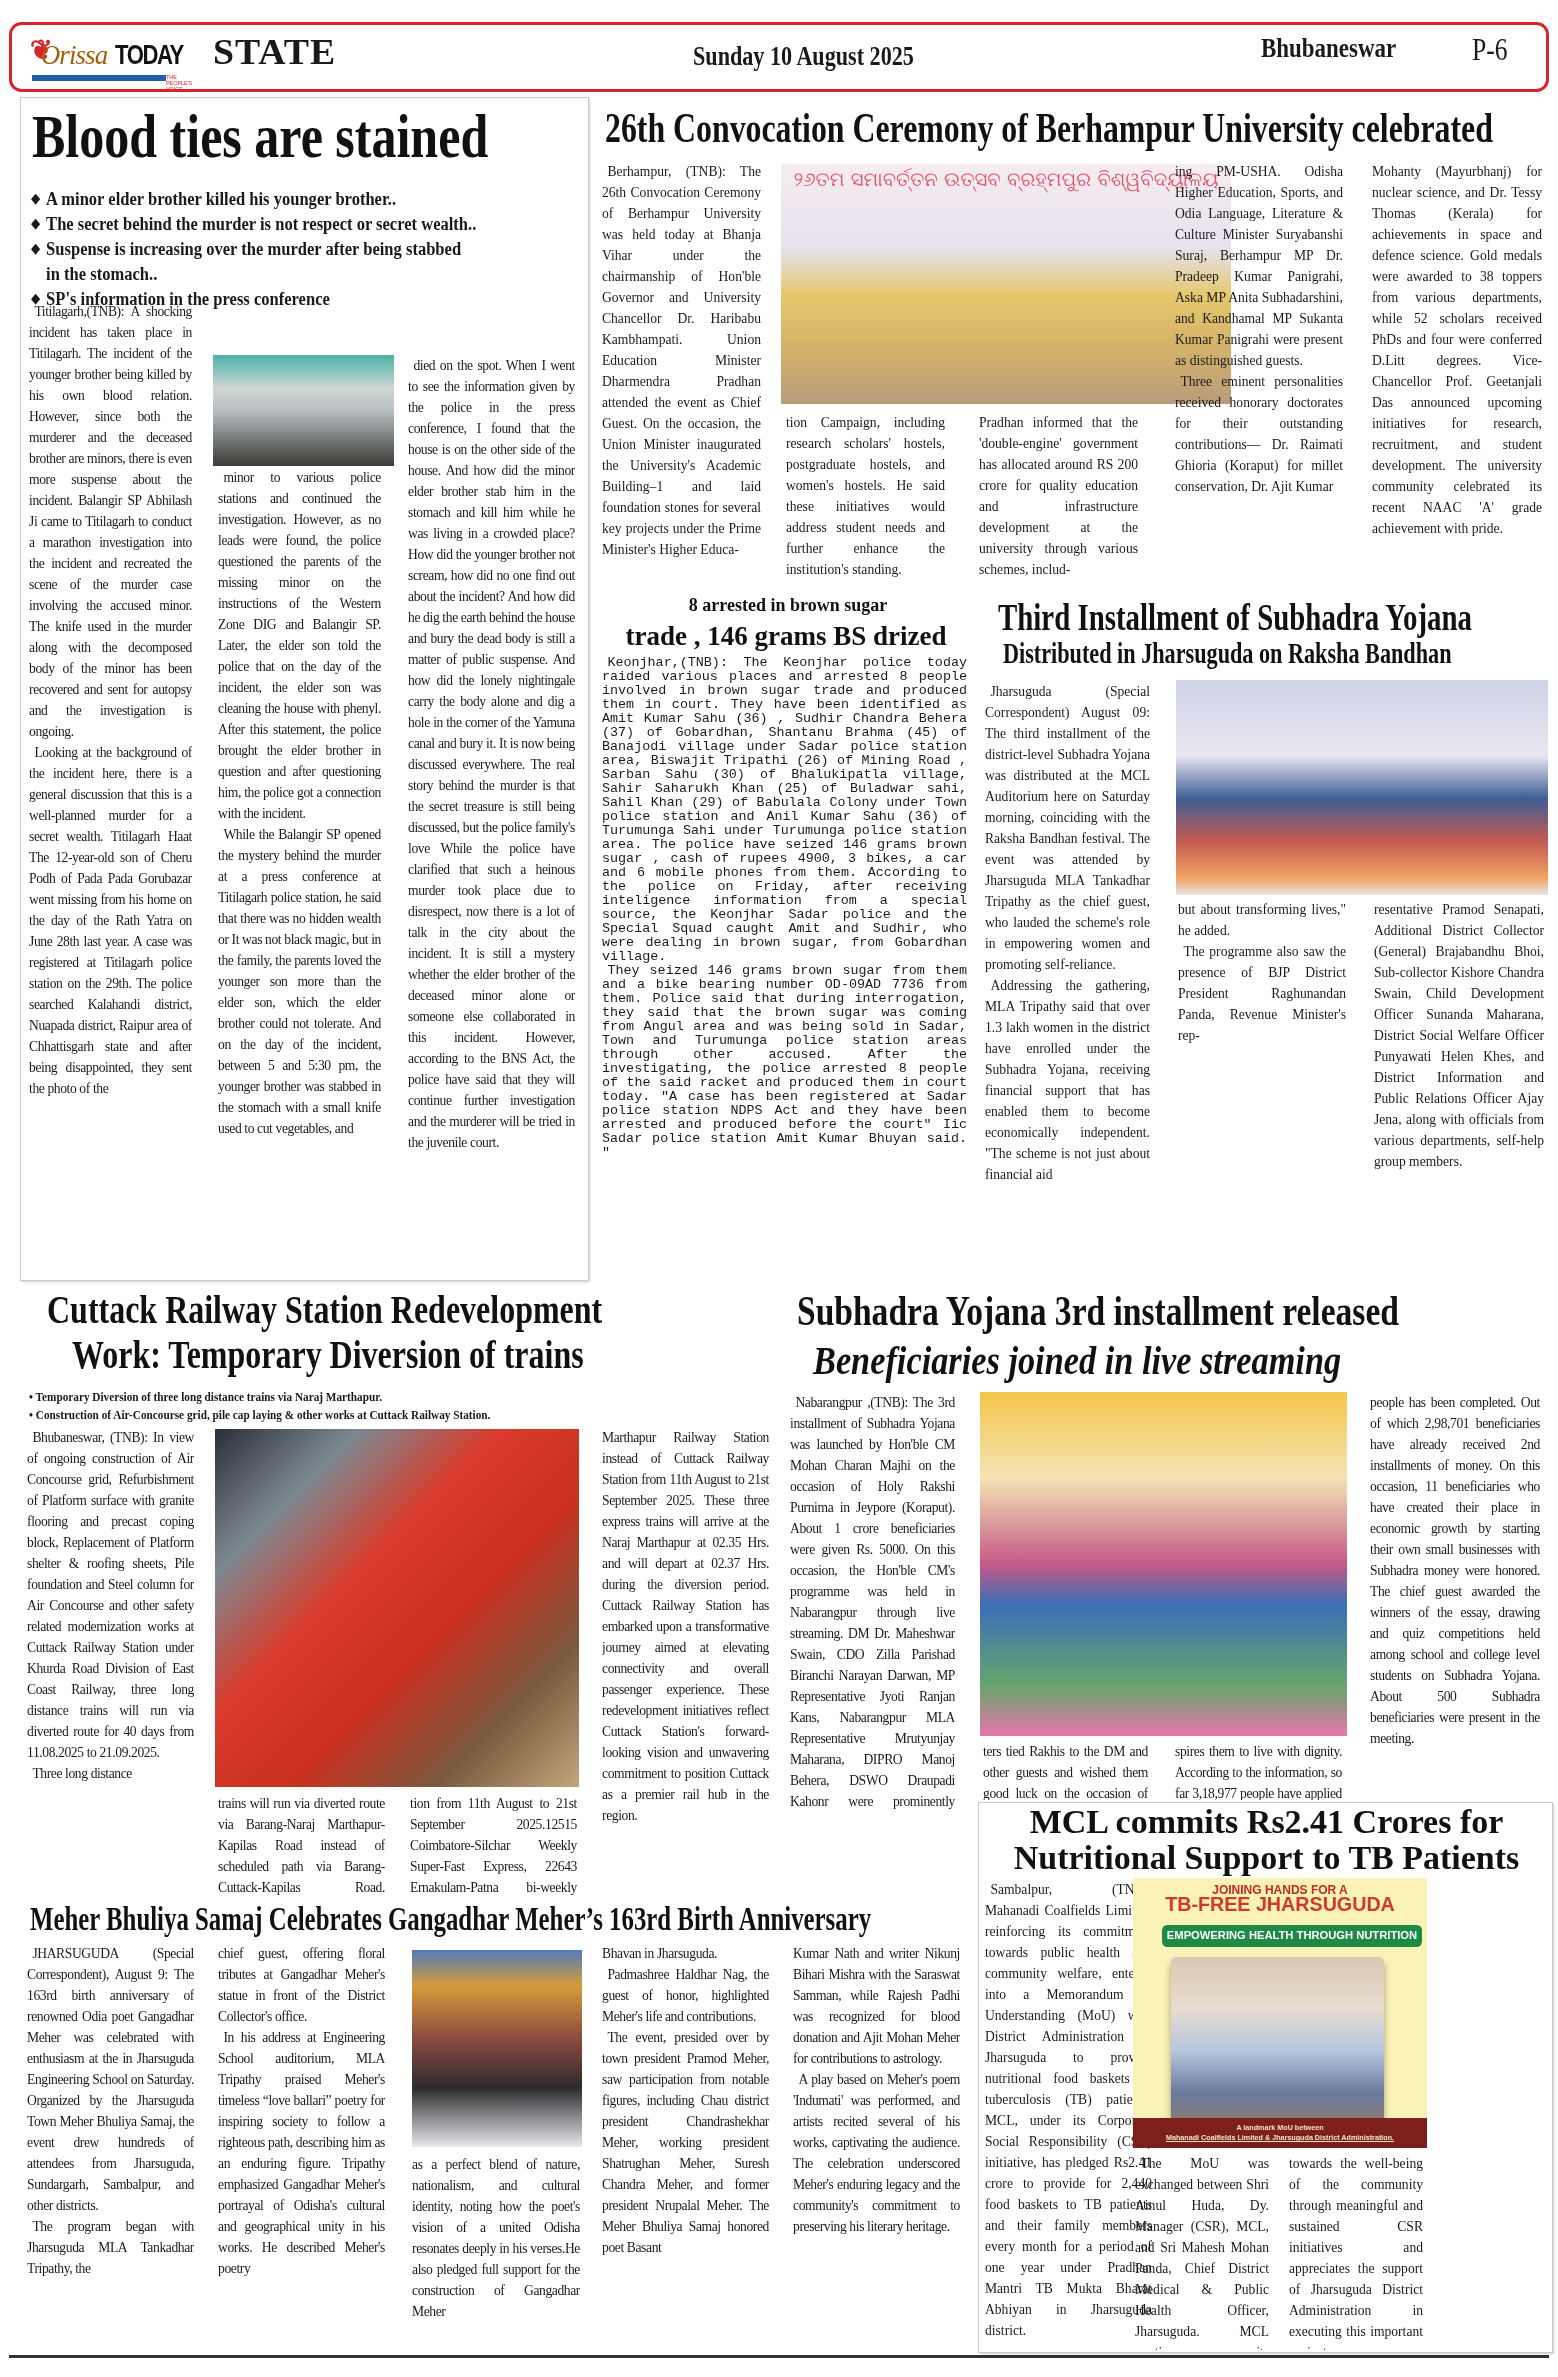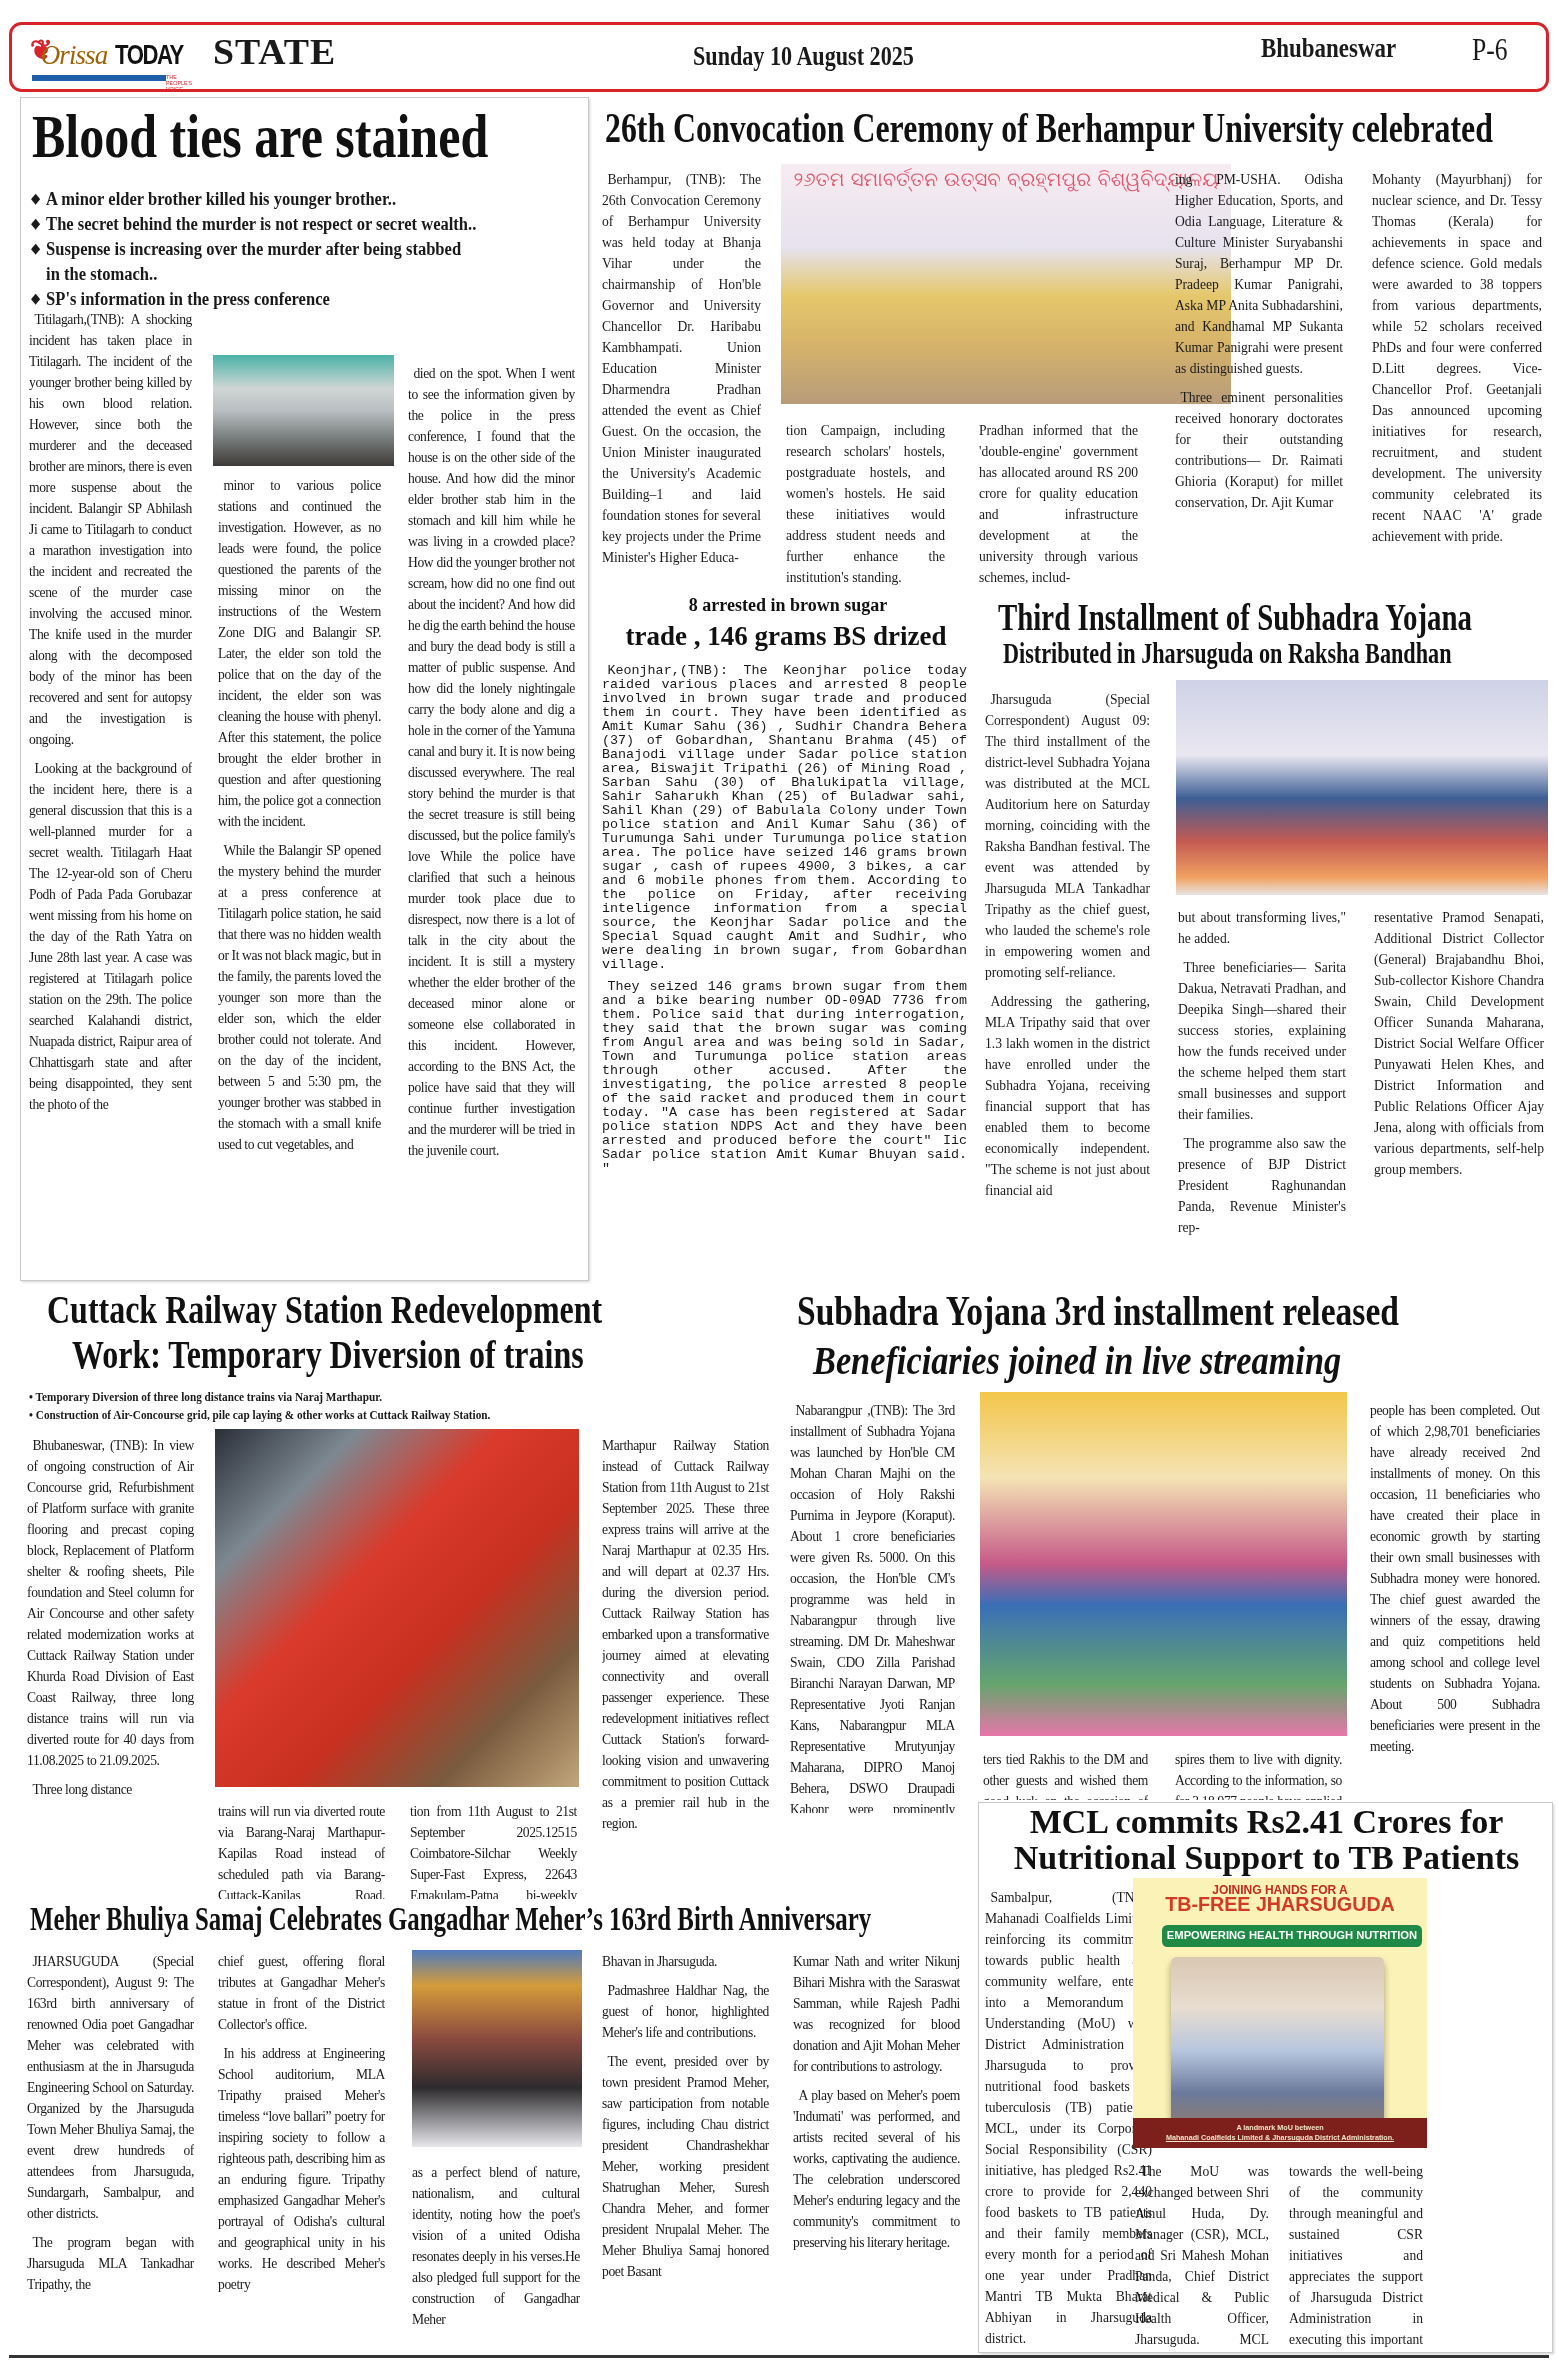--- a/index.html
+++ b/index.html
@@ -16,21 +16,21 @@
   .logo-today { position:absolute; left:85px; top:5.4px; font-family: "Liberation Sans", sans-serif; font-weight: bold; font-size: 27px; color:#111; letter-spacing:-1.8px; transform: scaleX(0.82); transform-origin:left; }
   .logo-bar { position:absolute; left:1.8px; top:41px; width: 134px; height: 5.4px; background:#1f5fa8; }
   .logo-tag { position:absolute; left:136px; top:40px; font-size: 5.4px; color:#d8232a; font-family:"Liberation Sans",sans-serif; }
   .section { position:absolute; left: 201px; top: 5.4px; font-size: 36px; font-weight: bold; letter-spacing: 0.9px; transform: scaleX(1.05); transform-origin:left; }
   .dateline { position:absolute; left: 681px; top: 16px; font-size: 27px; font-weight: bold; transform: scaleX(0.82); transform-origin:left; white-space:nowrap; }
   .city { position:absolute; left: 1249px; top: 7.2px; font-size: 27px; font-weight: bold; transform: scaleX(0.85); transform-origin:left; white-space:nowrap; }
   .page-no { position:absolute; left: 1460px; top: 5.4px; font-size: 32px; transform: scaleX(0.8); transform-origin:left; }
 
   
   .col { position:absolute; font-size: 13.6px; line-height: 21px; text-align: justify; hyphens: auto; overflow: hidden; }
-  .col p { text-indent: 5.4px; margin-top: 8px; }
+  .col p { text-indent: 5.4px; }
   .col.cond { font-family: "Liberation Serif", serif; letter-spacing: -0.4px; }
   .headline { position:absolute; font-weight: bold; white-space: nowrap; transform-origin: left top; color:#111; line-height: 1; }
   .photo { position:absolute; overflow:hidden; }
 
   
   .box1 { left: 19.7px; top: 97px; width: 569px; height: 1184px; border: 1.8px solid #c9c9c9; box-shadow: 1.8px 1.8px 2.7px #d0d0d0; }
   .bullets { position:absolute; left: 31px; top: 186px; width: 555px; font-weight:bold; font-size: 19.7px; line-height: 25px; }
   .bullets li { list-style: none; padding-left: 18px; position: relative; transform: scaleX(0.84); transform-origin:left; white-space: nowrap; }
   .bullets li .dia { position:absolute; left:0; top: 0; font-size: 14.3px; }
 
@@ -122,21 +122,20 @@
 
 <div class="headline" style="left:998px;top:598px;font-size:38px;transform:scaleX(0.76);">Third Installment of Subhadra Yojana</div>
 <div class="headline" style="left:1003px;top:638px;font-size:30px;transform:scaleX(0.74);">Distributed in Jharsuguda on Raksha Bandhan</div>
 <div class="col" style="left:985px;top:681px;width:165px;height:591px;">
   <p>Jharsuguda (Special Correspondent) August 09: The third installment of the district-level Subhadra Yojana was distributed at the MCL Auditorium here on Saturday morning, coinciding with the Raksha Bandhan festival. The event was attended by Jharsuguda MLA Tankadhar Tripathy as the chief guest, who lauded the scheme's role in empowering women and promoting self-reliance.</p>
   <p>Addressing the gathering, MLA Tripathy said that over 1.3 lakh women in the district have enrolled under the Subhadra Yojana, receiving financial support that has enabled them to become economically independent. "The scheme is not just about financial aid</p>
 </div>
 <div class="photo ph-subh1" style="left:1176px;top:680px;width:372px;height:215px;"></div>
 <div class="col" style="left:1178px;top:899px;width:168px;height:373px;">
   <p style="text-indent:0">but about transforming lives," he added.</p>
-  <p>Three beneficiaries— Sarita Dakua, Netravati Pradhan, and Deepika Singh—shared their success stories, explaining how the funds received under the scheme helped them start small businesses and support their families.</p>
   <p>The programme also saw the presence of BJP District President Raghunandan Panda, Revenue Minister's rep-</p>
 </div>
 <div class="col" style="left:1374px;top:899px;width:170px;height:373px;">
   <p style="text-indent:0">resentative Pramod Senapati, Additional District Collector (General) Brajabandhu Bhoi, Sub-collector Kishore Chandra Swain, Child Development Officer Sunanda Maharana, District Social Welfare Officer Punyawati Helen Khes, and District Information and Public Relations Officer Ajay Jena, along with officials from various departments, self-help group members.</p>
 </div>
 
 <div class="headline" style="left:47px;top:1289px;font-size:41px;transform:scaleX(0.78);">Cuttack Railway Station Redevelopment</div>
 <div class="headline" style="left:72px;top:1334px;font-size:41px;transform:scaleX(0.78);">Work: Temporary Diversion of trains</div>
 <div class="small-bullets">
   <div>• Temporary Diversion of three long distance trains via Naraj Marthapur.</div>

